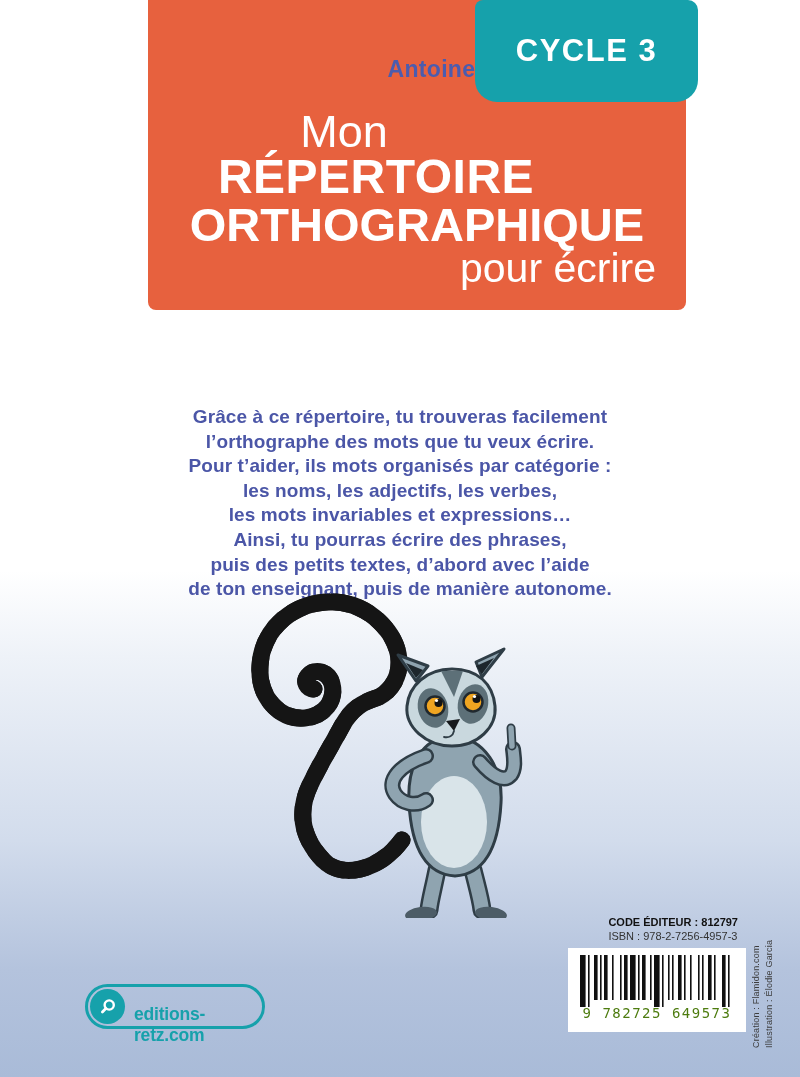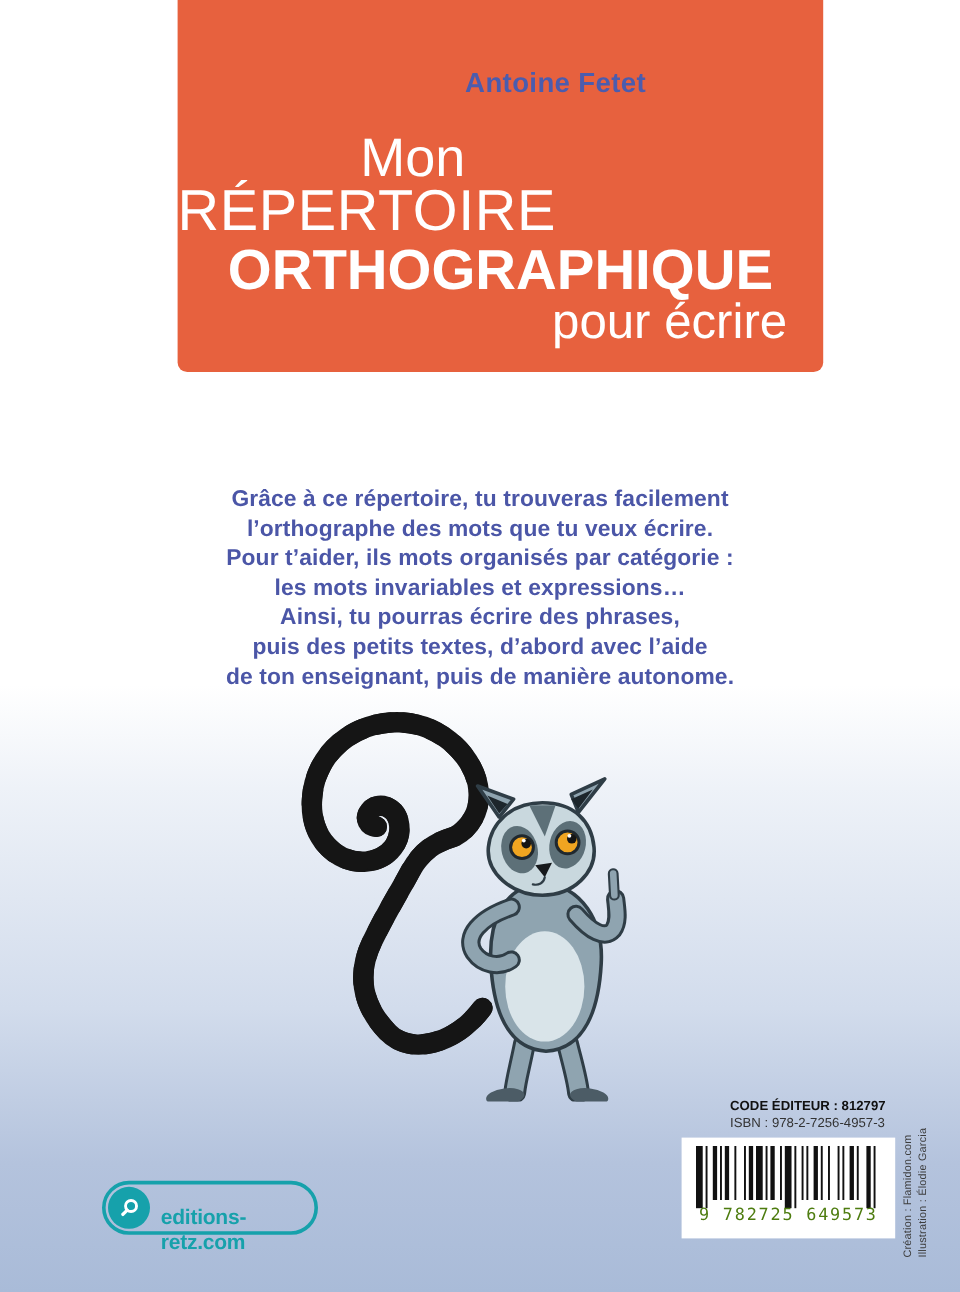--- a/index.html
+++ b/index.html
@@ -20,21 +20,21 @@
   }
   .cycle-badge span{
     color:#fff; font-size:31px; font-weight:700; letter-spacing:1.5px;
   }
   .author{
     position:absolute; left:170px; top:56px; width:290px; text-align:center;
     color:var(--author-blue,#4b5cae); font-size:23px; font-weight:700; letter-spacing:.3px;
   }
   .title-line{position:absolute; color:#fff; white-space:nowrap;}
   .t-mon{top:106px; left:0; width:392px; text-align:center; font-size:45px; font-weight:400;}
-  .t-rep{top:149px; left:0; width:456px; font-size:48px; font-weight:400; letter-spacing:.5px;}
+  .t-rep{top:149px; left:0; width:456px; text-align:center; font-size:48px; font-weight:700; letter-spacing:.5px;}
   .t-ortho{top:197px; left:0; width:538px; text-align:center; font-size:47px; font-weight:700; letter-spacing:0;}
   .t-pour{top:245px; right:30px; text-align:right; font-size:41px; font-weight:400;}
   
   .blurb{
     position:absolute; left:0; top:360px; width:800px; text-align:center;
     color:var(--body-blue,#4b56a7); font-size:19px; font-weight:700; line-height:24.6px;
     letter-spacing:.1px;
     margin-top:45px;
   }
   
@@ -79,25 +79,29 @@
 <div class="cover">
 
   <div class="orange-block">
     <div class="author">Antoine Fetet</div>
     <div class="title-line t-mon">Mon</div>
     <div class="title-line t-rep">RÉPERTOIRE</div>
     <div class="title-line t-ortho">ORTHOGRAPHIQUE</div>
     <div class="title-line t-pour">pour écrire</div>
   </div>
 
+  <div class="cycle-badge">
+    <span>CYCLE 3</span>
+  </div>
 
   <div class="blurb">
       <div>Grâce à ce répertoire, tu trouveras facilement</div>
       <div>l’orthographe des mots que tu veux écrire.</div>
       <div>Pour t’aider, ils mots organisés par catégorie :</div>
+      <div>les noms, les adjectifs, les verbes,</div>
       <div>les mots invariables et expressions…</div>
       <div>Ainsi, tu pourras écrire des phrases,</div>
       <div>puis des petits textes, d’abord avec l’aide</div>
       <div>de ton enseignant, puis de manière autonome.</div>
     </div>
 
   <svg class="lemur" viewBox="0 0 340 340" aria-hidden="true">
 
     <g>
       <path id="tailpath" d="M 172 262

